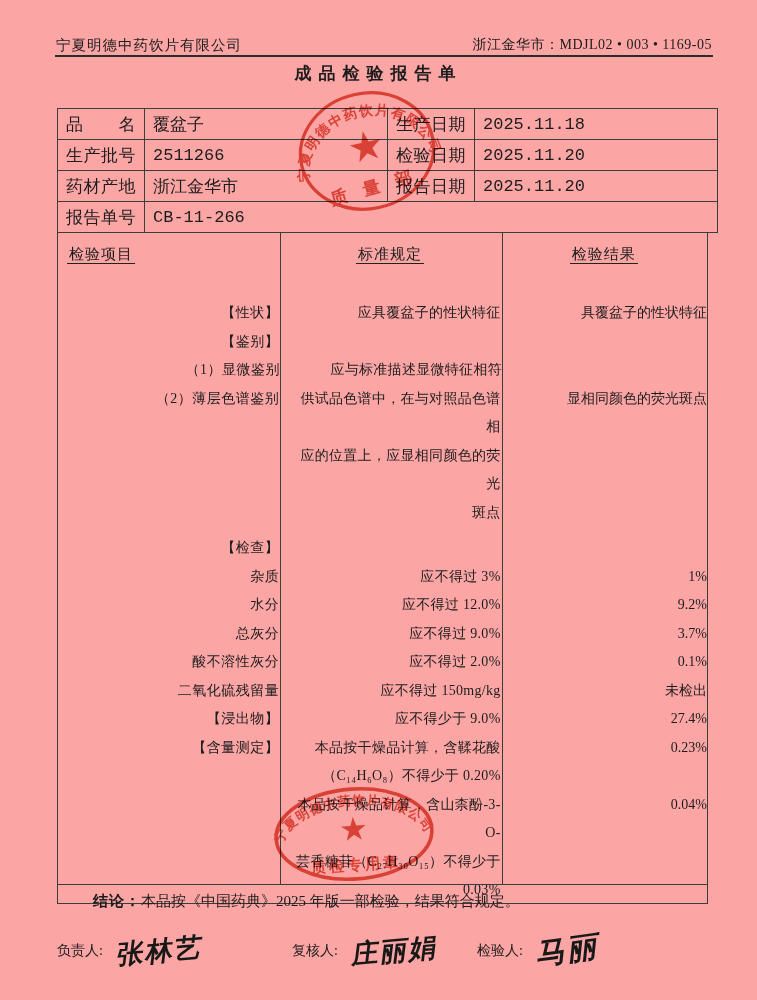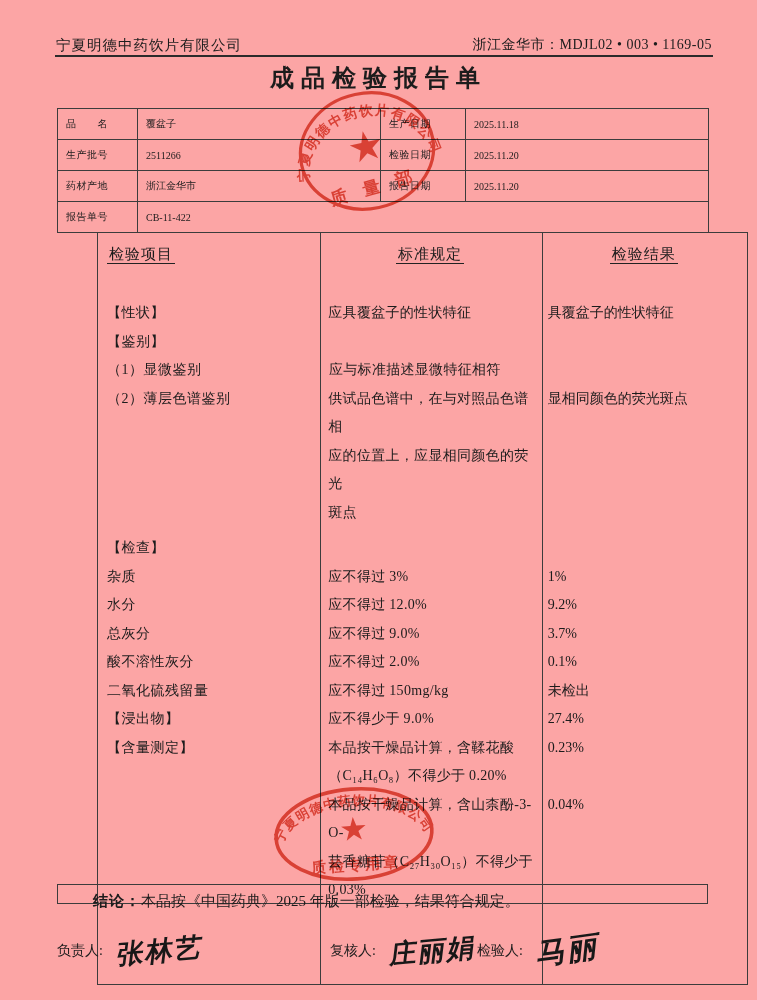--- a/index.html
+++ b/index.html
@@ -3,56 +3,56 @@
 <meta charset="utf-8">
 <style>
   html,body{margin:0;padding:0;background:#e8e8e8;}
   .page{position:relative;width:757px;height:1000px;background:#fca5a5;margin:0 auto;
         font-family:"Liberation Serif","DejaVu Serif",serif;color:#1c1c1c;overflow:hidden;}
   
   .hdr-company{position:absolute;left:56px;top:36px;font-size:14.5px;letter-spacing:1px;}
   .hdr-code{position:absolute;right:45px;top:36px;font-size:14px;letter-spacing:.5px;}
   .hdr-rule{position:absolute;left:55px;top:55px;width:658px;border-top:2px solid #2b2b2b;}
   .doc-title{position:absolute;left:0;top:62px;width:100%;text-align:center;
-             font-size:24px;font-weight:700;letter-spacing:7px;}
+             font-size:17px;font-weight:700;letter-spacing:7px;}
   
   .info-table{position:absolute;left:57px;top:108px;border-collapse:collapse;table-layout:fixed;}
-  .info-table td{border:1px solid #3c3c3c;height:30px;font-size:10px;padding:0 8px;
-                 white-space:nowrap;overflow:hidden;}
+  .info-table td{border:1px solid #3c3c3c;height:30px;font-size:17px;padding:0 8px;
+                 white-space:nowrap;overflow:hidden;font-family:Liberation Mono, monospace;}
   .info-table td.lab{letter-spacing:.5px;}
   
-  .main-table{position:absolute;left:57px;top:232px;width:651px;height:753px;
-              border:1px solid #3c3c3c;box-sizing:border-box;margin-left:40px;}
+  .main-table{position:absolute;left:57px;top:232px;width:651px;height:653px;
+              border:1px solid #3c3c3c;box-sizing:border-box;}
   .vline{position:absolute;top:0;bottom:0;width:0;border-left:1px solid #3c3c3c;}
   .vline.v1{left:222px;} .vline.v2{left:444px;}
   .thead{position:absolute;top:12px;left:0;width:100%;display:flex;font-size:15px;}
   .thead .hc{box-sizing:border-box;}
   .thead .hc1{width:222px;padding-left:9px;text-align:left;}
   .thead .hc2{width:222px;text-align:center;}
   .thead .hc3{width:207px;text-align:center;}
   .thead span{border-bottom:1px solid #222;padding:0 2px 1px 2px;letter-spacing:1px;}
-  .rows{position:absolute;top:66px;left:0;width:100%;}
+  .rows{position:absolute;top:66px;left:0;width:100%;text-align:right;}
   .trow{display:flex;font-size:14px;line-height:28.5px;}
   .trow.gap-top{margin-top:7px;}
   .tcell{box-sizing:border-box;}
   .tcell.item{width:222px;padding-left:9px;letter-spacing:.5px;}
   .tcell.standard{width:222px;padding-left:9px;white-space:pre-wrap;letter-spacing:.3px;}
   .tcell.result{width:207px;padding-left:7px;}
   
   .conclusion{position:absolute;left:57px;top:884px;width:651px;height:20px;
               border:1px solid #3c3c3c;box-sizing:border-box;font-size:15px;
               line-height:32px;padding-left:35px;}
   .conclusion b{letter-spacing:1px;}
   
   .sig-row{position:absolute;left:57px;top:930px;width:660px;display:flex;align-items:center;}
   .sig-group{display:flex;align-items:center;}
   .sig-label{font-size:14px;white-space:nowrap;}
   .sig-name{font-size:27px;font-weight:700;color:#181818;white-space:nowrap;
             transform:rotate(-5deg) skewX(-12deg);margin-left:14px;letter-spacing:2px;}
-  .g1{width:235px;} .g2{width:185px;justify-content:flex-end;}
+  .g1{width:235px;} .g2{width:185px;}
   .g3 .sig-name{font-size:30px;transform:rotate(-8deg) skewX(-14deg);}
   
   .stamp{position:absolute;opacity:.82;mix-blend-mode:multiply;pointer-events:none;}
   .stamp1{left:291px;top:84px;width:152px;height:134px;transform:rotate(-12deg);}
   .stamp2{left:270px;top:784px;width:168px;height:100px;transform:rotate(-4deg);}
 </style>
 </head>
 <body>
 
 <div class="page">
@@ -83,21 +83,21 @@
       <td>2025.11.20</td>
     </tr>
     <tr>
       <td class="lab">药材产地</td>
       <td>浙江金华市</td>
       <td class="lab">报告日期</td>
       <td>2025.11.20</td>
     </tr>
     <tr>
       <td class="lab">报告单号</td>
-      <td colspan="3">CB-11-422</td>
+      <td colspan="3">CB-11-266</td>
     </tr>
   </tbody>
     </table>
 
   <div class="main-table">
     <div class="vline v1"></div>
     <div class="vline v2"></div>
     <div class="thead">
       <div class="hc hc1"><span>检验项目</span></div>
       <div class="hc hc2"><span>标准规定</span></div>

